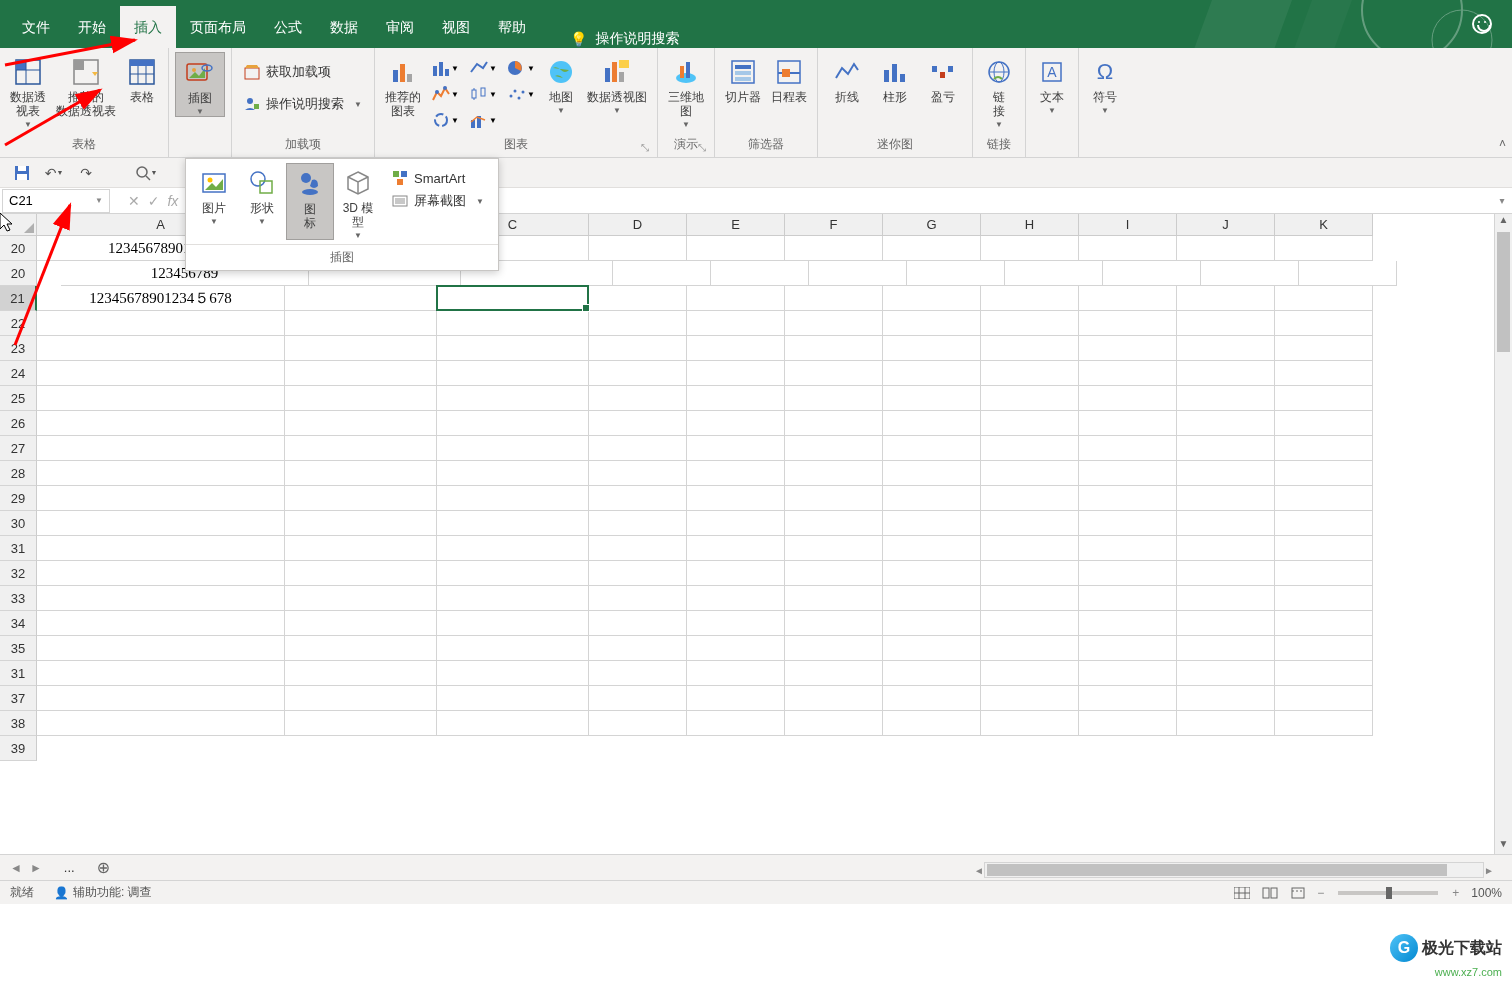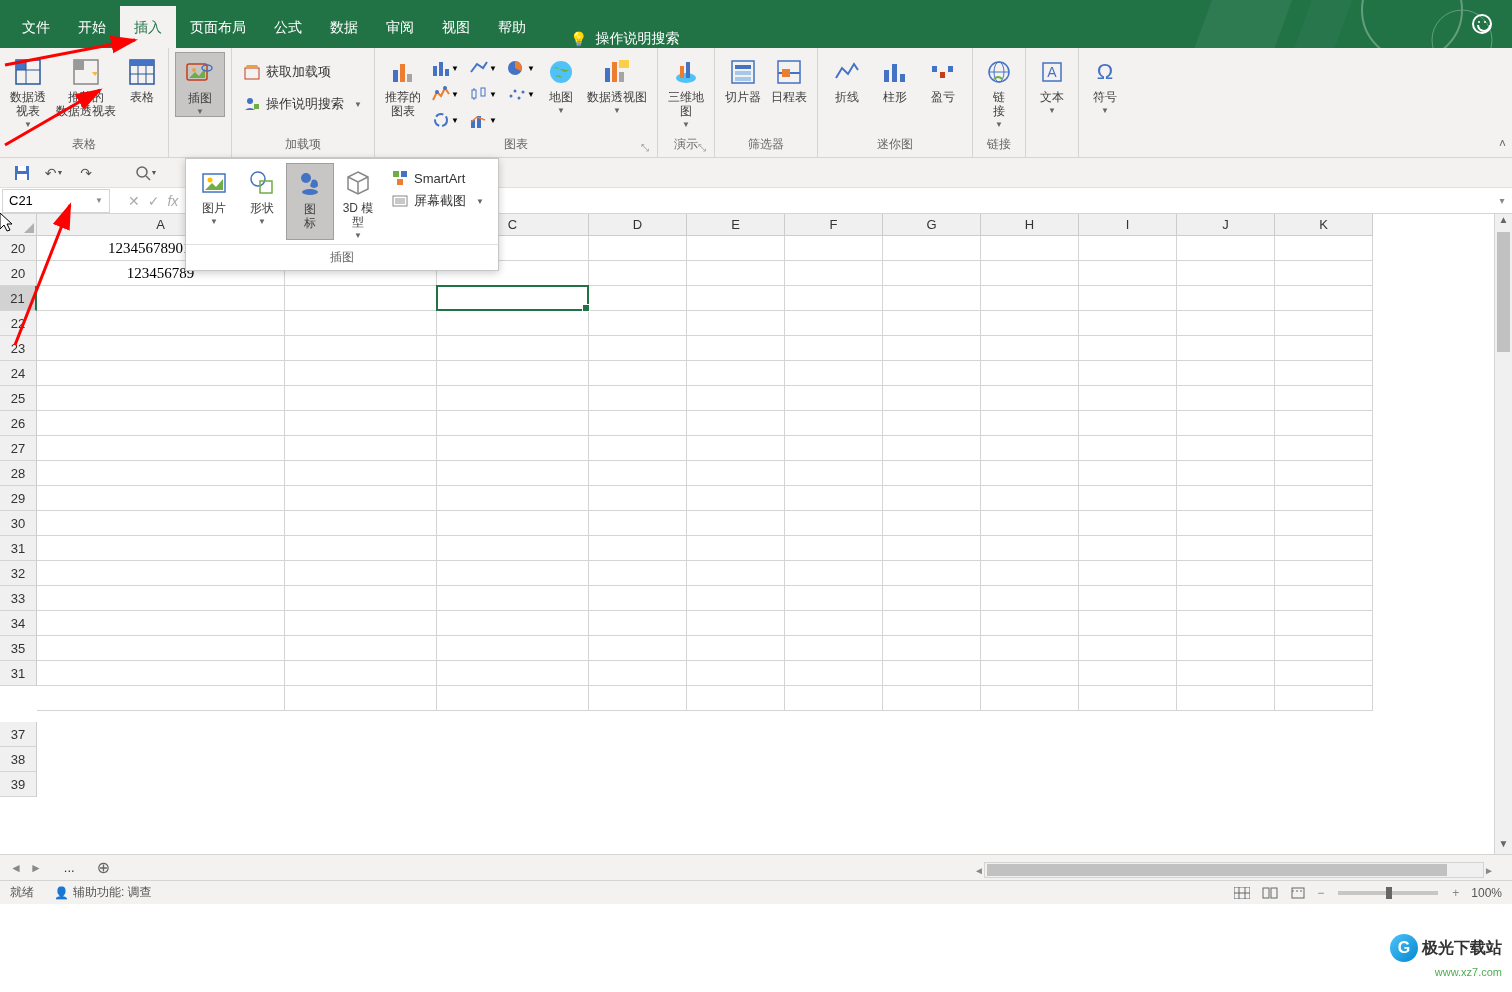--- a/index.html
+++ b/index.html
@@ -598,41 +598,54 @@
           <div class="row-header" style="height: 25px;">27</div>
           <div class="row-header" style="height: 25px;">28</div>
           <div class="row-header" style="height: 25px;">29</div>
           <div class="row-header" style="height: 25px;">30</div>
           <div class="row-header" style="height: 25px;">31</div>
           <div class="row-header" style="height: 25px;">32</div>
           <div class="row-header" style="height: 25px;">33</div>
           <div class="row-header" style="height: 25px;">34</div>
           <div class="row-header" style="height: 25px;">35</div>
           <div class="row-header" style="height: 25px;">31</div>
-          <div class="row-header" style="height: 25px; margin-top: 36px;">37</div>
+          <div class="row-header" style="height: 25px;">37</div>
           <div class="row-header" style="height: 25px;">38</div>
           <div class="row-header" style="height: 25px;">39</div>
         </div>
       <div class="grid-cells" id="grid-cells">
         <div class="selected-cell" id="selected-cell" style="left: 399px; top: 49px; width: 153px; height: 26px;"></div>
       <div class="grid-row">
             <div class="cell centered" style="width: 248px;">12345678901234</div>
             <div class="cell" style="width: 152px;"></div>
             <div class="cell" style="width: 152px;"></div>
             <div class="cell" style="width: 98px;"></div>
             <div class="cell" style="width: 98px;"></div>
             <div class="cell" style="width: 98px;"></div>
             <div class="cell" style="width: 98px;"></div>
             <div class="cell" style="width: 98px;"></div>
             <div class="cell" style="width: 98px;"></div>
             <div class="cell" style="width: 98px;"></div>
             <div class="cell" style="width: 98px;"></div>
           </div>
           <div class="grid-row">
-            <div class="cell centered" style="width: 248px;">123456789</div>
+            <div class="cell centered" style="width: 248px; margin-left: 24px;">123456789</div>
+            <div class="cell" style="width: 152px;"></div>
+            <div class="cell" style="width: 152px;"></div>
+            <div class="cell" style="width: 98px;"></div>
+            <div class="cell" style="width: 98px;"></div>
+            <div class="cell" style="width: 98px;"></div>
+            <div class="cell" style="width: 98px;"></div>
+            <div class="cell" style="width: 98px;"></div>
+            <div class="cell" style="width: 98px;"></div>
+            <div class="cell" style="width: 98px;"></div>
+            <div class="cell" style="width: 98px;"></div>
+          </div>
+          <div class="grid-row">
+            <div class="cell centered" style="width: 248px;">12345678901234５678</div>
             <div class="cell" style="width: 152px;"></div>
             <div class="cell" style="width: 152px;"></div>
             <div class="cell" style="width: 98px;"></div>
             <div class="cell" style="width: 98px;"></div>
             <div class="cell" style="width: 98px;"></div>
             <div class="cell" style="width: 98px;"></div>
             <div class="cell" style="width: 98px;"></div>
             <div class="cell" style="width: 98px;"></div>
             <div class="cell" style="width: 98px;"></div>
             <div class="cell" style="width: 98px;"></div>

